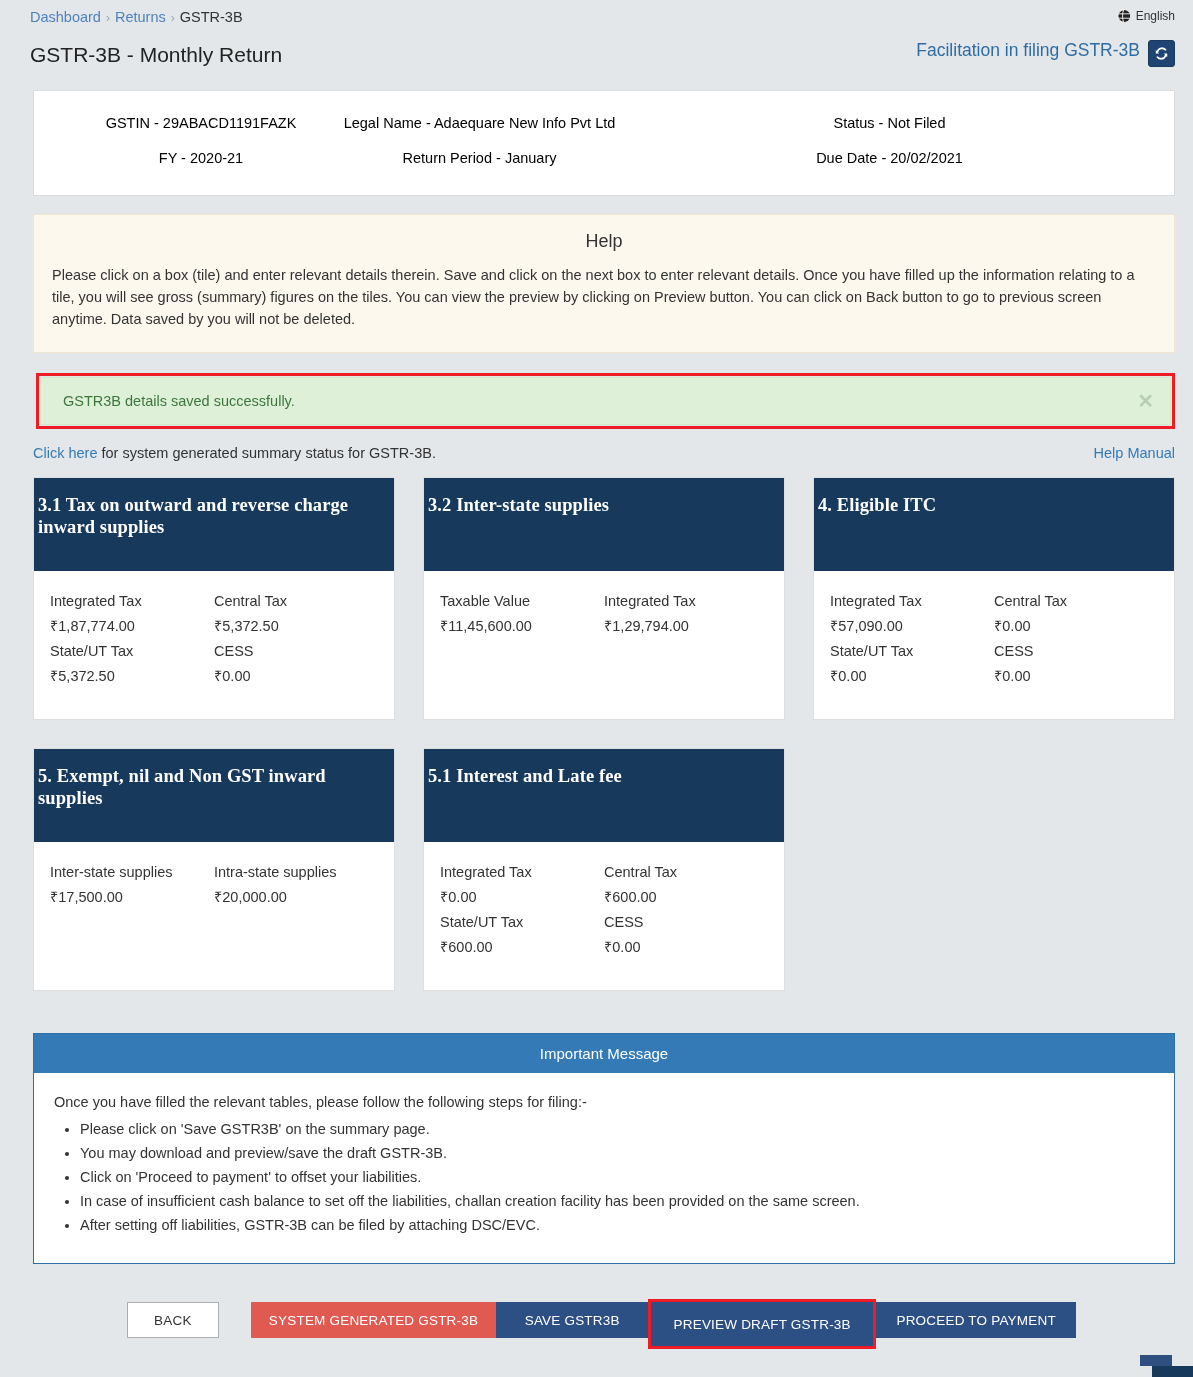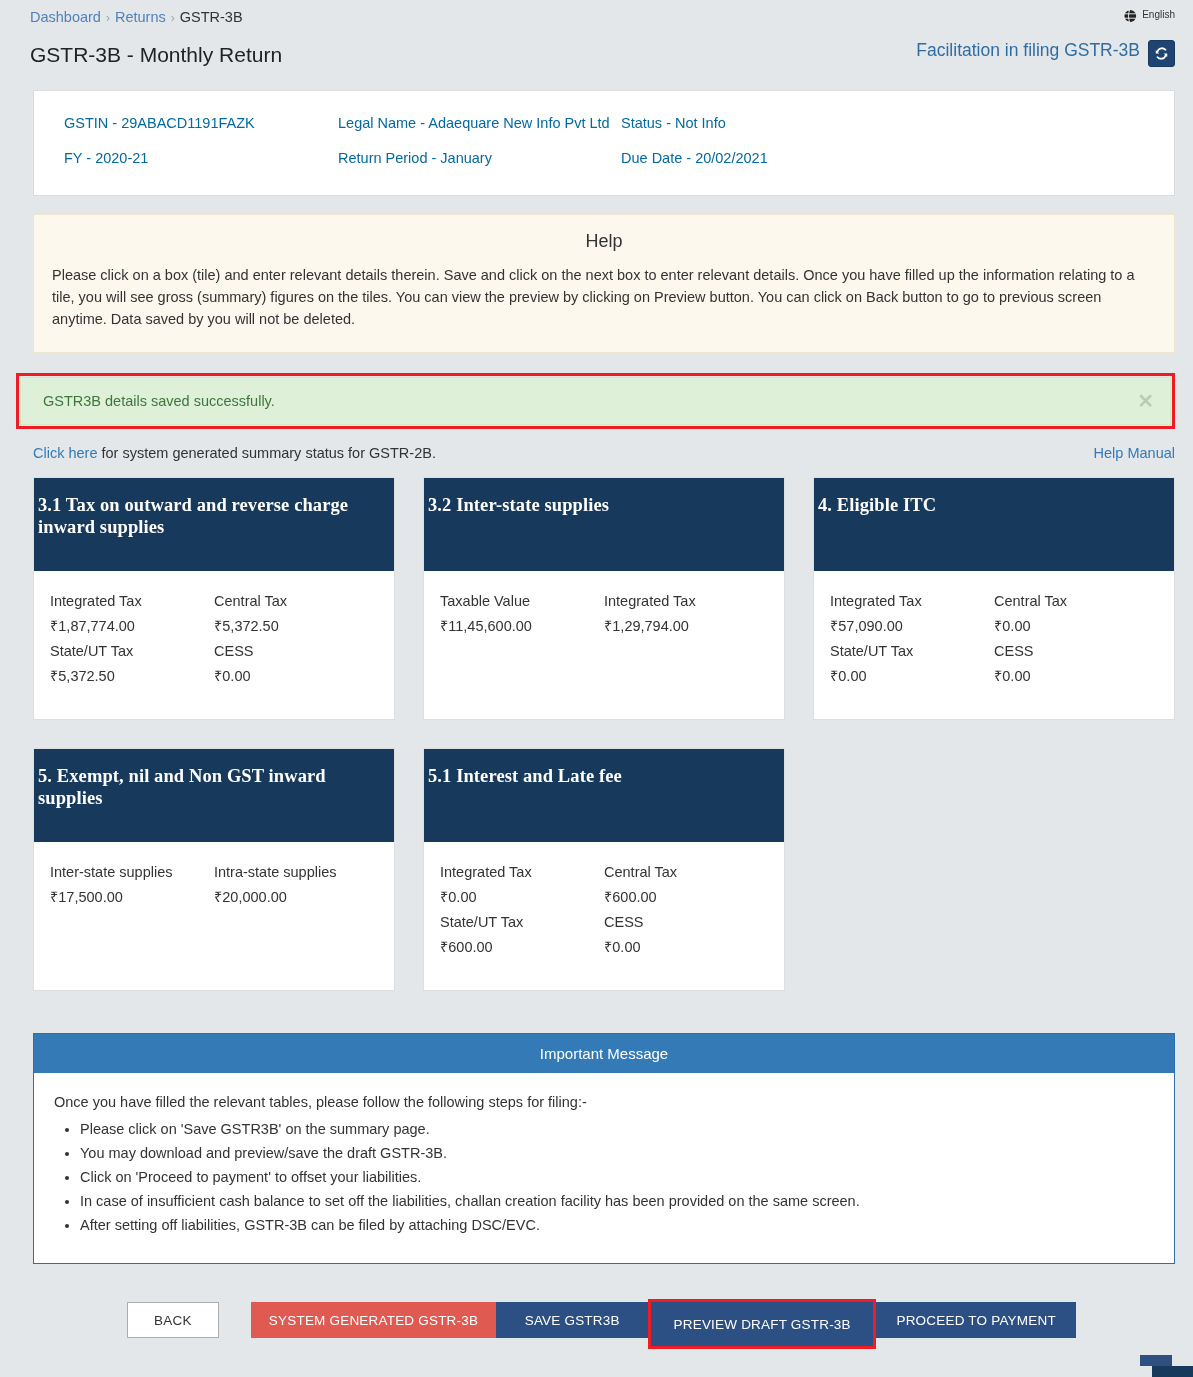--- a/index.html
+++ b/index.html
@@ -19,24 +19,24 @@
     position: relative;
     height: 36px;
     padding: 9px 18px 0 30px;
   }
   .breadcrumb { float: left; font-size: 14.5px; color: #3b6ea5; }
   .breadcrumb .crumb-link { color: #4f82bd; text-decoration: none; cursor: pointer; }
   .breadcrumb .sep { color: #9aa7b2; margin: 0 5px; font-size: 12px; }
   .breadcrumb .crumb-current { color: #333; }
   .lang {
     float: right;
-    font-size: 10px;
+    font-size: 12px;
     color: #333;
     cursor: pointer;
-    display: flex; align-items: flex-start; gap: 5px;
+    display: flex; align-items: center; gap: 5px;
   }
   .globe-icon { display: inline-block; width: 14px; height: 14px; line-height: 14px; }
   .globe-icon svg { display: block; }
 
   
   .titlerow {
     position: relative;
     padding: 4px 18px 0 30px;
     height: 46px;
   }
@@ -69,21 +69,21 @@
 
   
   .infopanel {
     margin: 8px 18px 0 33px;
     background: #fff;
     border: 1px solid #dcdcdc;
     padding: 22px 16px 26px 16px;
   }
   .inforow { display: flex; }
   .inforow + .inforow { margin-top: 14px; }
-  .infocell { font-size: 14.5px; color: #0369a1; line-height: 21px; }
+  .infocell { font-size: 14.5px; color: #000000; line-height: 21px; text-align: center; }
   .infocell.c1 { width: 288px; padding-left: 14px; }
   .infocell.c2 { width: 283px; }
   .infocell.c3 { flex: 1; }
 
   
   .helpbox {
     margin: 18px 18px 0 33px;
     background: #fdf8ee;
     border: 1px solid #f0e6cf;
     padding: 16px 14px 22px 14px;
@@ -96,21 +96,21 @@
   }
   .help-text {
     font-size: 14.5px;
     color: #333;
     line-height: 22px;
     padding: 0 4px;
   }
 
   
   .alert-wrap {
-    margin: 20px 18px 0 16px;
+    margin: 20px 18px 0 36px;
     border: 3px solid #ee1c25;
     padding: 1px;
   }
   .alert {
     background: #dff0d8;
     border: 1px solid #d6e9c6;
     height: 48px;
     display: flex;
     align-items: center;
     padding: 0 16px 0 22px;
@@ -272,21 +272,21 @@
         </span>
       </div>
     </div>
     <div style="clear:both"></div>
   </div>
 
   <div class="infopanel">
     <div class="inforow">
       <div class="infocell c1">GSTIN - 29ABACD1191FAZK</div>
       <div class="infocell c2">Legal Name - Adaequare New Info Pvt Ltd</div>
-      <div class="infocell c3">Status - Not Info</div>
+      <div class="infocell c3">Status - Not Filed</div>
     </div>
     <div class="inforow">
       <div class="infocell c1">FY - 2020-21</div>
       <div class="infocell c2">Return Period - January</div>
       <div class="infocell c3">Due Date - 20/02/2021</div>
     </div>
   </div>
 
   <div class="helpbox">
     <div class="help-title">Help</div>
@@ -295,21 +295,21 @@
 
   <div class="alert-wrap">
     <div class="alert">
       <span class="alert-text">GSTR3B details saved successfully.</span>
       <span class="alert-close">✕</span>
     </div>
   </div>
 
   <div class="sublinks">
     <div class="left">
-      <a>Click here</a><span> for system generated summary status for GSTR-2B.</span>
+      <a>Click here</a><span> for system generated summary status for GSTR-3B.</span>
     </div>
     <a>Help Manual</a>
   </div>
 
   <div class="tiles">
 
     <div class="tile">
       <div class="tile-head">
         <h3>3.1 Tax on outward and reverse charge inward supplies</h3>
       </div>

